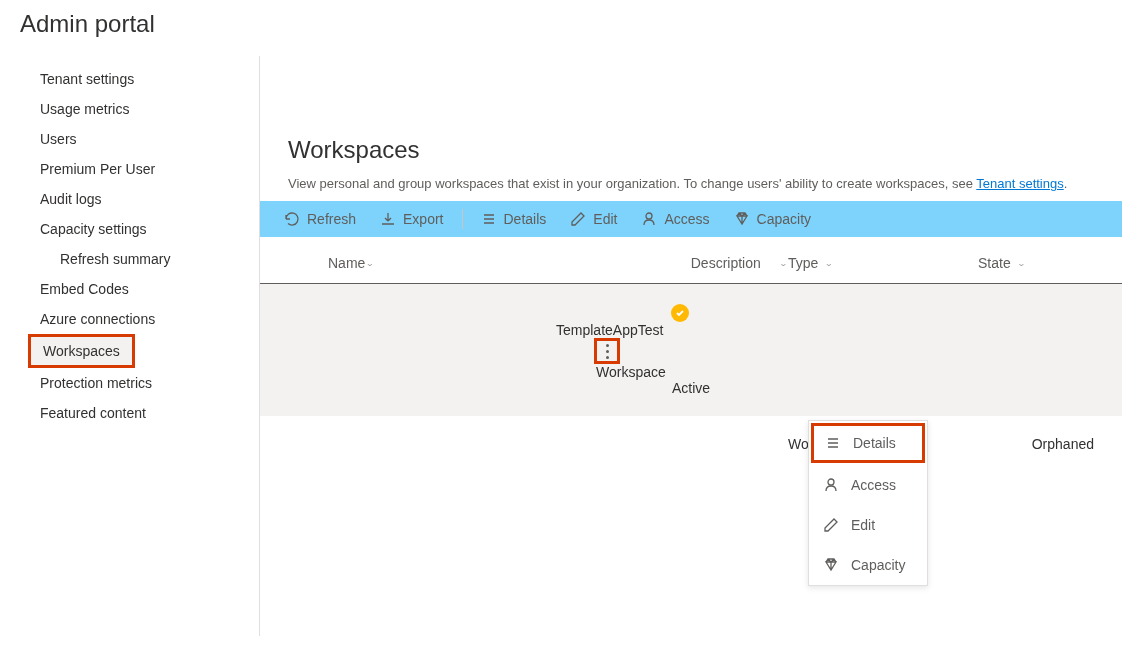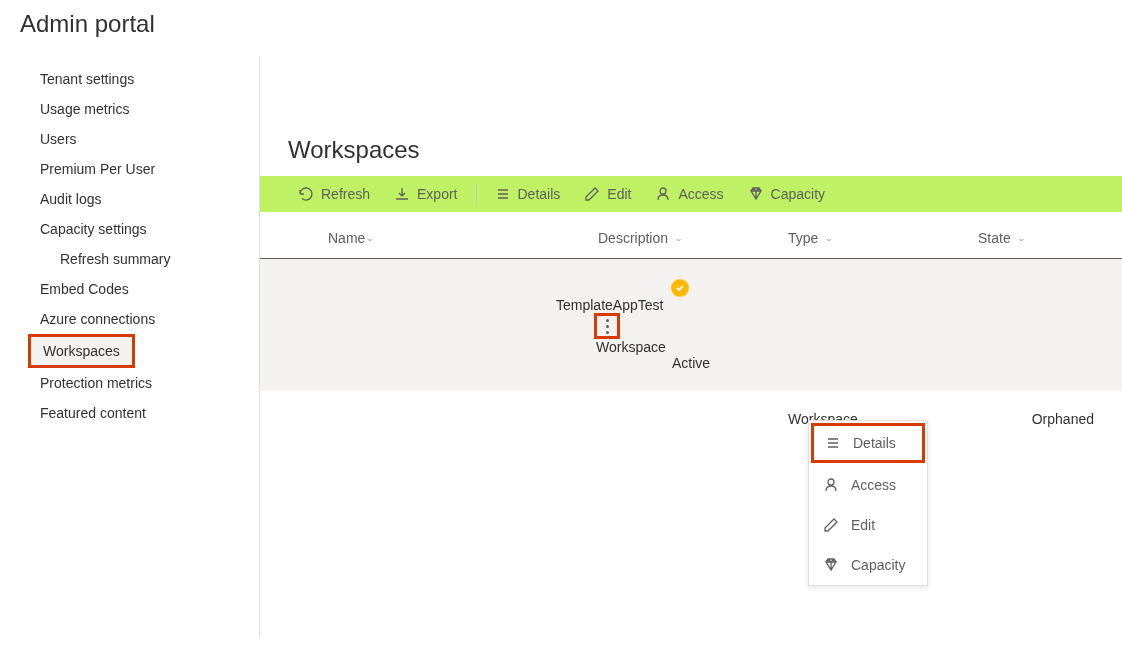--- a/index.html
+++ b/index.html
@@ -57,24 +57,24 @@
   .section-desc {
     font-size: 13px;
     color: #605e5c;
     padding: 0 28px 10px 28px;
   }
   .section-desc a {
     color: #0078d4;
     text-decoration: underline;
   }
   .toolbar {
-    background: #bef264;
+    background: #7dd3fc;
     display: flex;
     align-items: center;
-    padding: 6px 28px;
+    padding: 6px 14px;
     gap: 4px;
     text-align: right;
   }
   .toolbar-btn {
     display: flex;
     align-items: center;
     gap: 7px;
     padding: 4px 10px;
     color: #605e5c;
     cursor: pointer;
@@ -87,21 +87,21 @@
     margin: 0 4px;
   }
   .table-header {
     display: flex;
     padding: 18px 28px 12px 68px;
     color: #605e5c;
     font-size: 14px;
     border-bottom: 1px solid #605e5c;
   }
   .col-name { width: 270px; display:flex; align-items:center; }
-  .col-desc { width: 190px; display:flex; align-items:center; gap:6px;}
+  .col-desc { width: 190px; display:flex; align-items:center; gap:18px;justify-content:flex-end;}
   .col-type { width: 190px; display:flex; align-items:center; gap:6px;}
   .col-state { flex:1; display:flex; align-items:center; gap:6px;}
   .table-row {
     display: flex;
     align-items: center;
     padding: 20px 28px 20px 28px;
     font-size: 14px;
     color: #323130;
     position: relative;
   }
@@ -168,20 +168,23 @@
     <div class="sidebar-item sub">Refresh summary</div>
     <div class="sidebar-item">Embed Codes</div>
     <div class="sidebar-item">Azure connections</div>
     <div class="sidebar-item highlight">Workspaces</div>
     <div class="sidebar-item">Protection metrics</div>
     <div class="sidebar-item">Featured content</div>
   </div>
 
   <div class="main">
     <div class="section-title">Workspaces</div>
+    <div class="section-desc">
+      <span>View personal and group workspaces that exist in your organization. To change users' ability to create workspaces, see </span><a href="#">Tenant settings</a><span>.</span>
+    </div>
 
     <div class="toolbar">
       <div class="toolbar-btn">
         <svg class="icon" viewBox="0 0 16 16">
             <path d="M2 8a6 6 0 1 1 2 4.5M2 8V4m0 4h4"></path>
           </svg>
         <span>Refresh</span>
       </div>
       <div class="toolbar-btn">
         <svg class="icon" viewBox="0 0 16 16">

